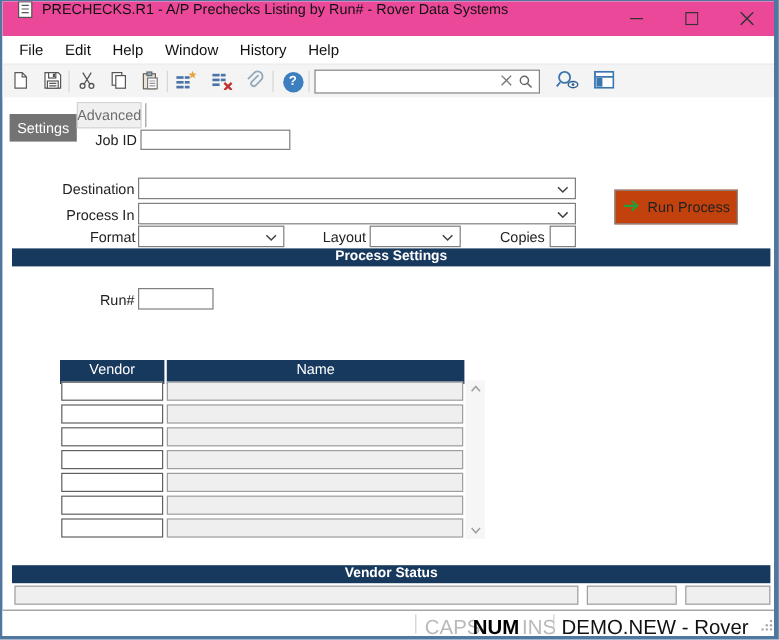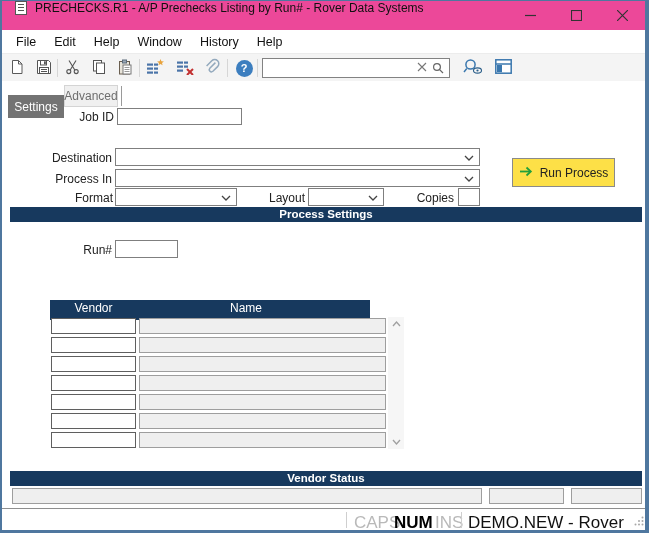--- a/index.html
+++ b/index.html
@@ -30,21 +30,21 @@
   
   .tab-on { position:absolute; left:6px; top:83px; width:56px; height:23px; background:#737373; color:#fff; font-size:12px; display:flex; align-items:center; justify-content:center;margin-top:11px; }
   .tab-off { position:absolute; left:62px; top:84px; width:54px; height:22px; background:#f0f0f0; color:#6e6e6e; border:1px solid #d4d4d4; font-size:12px; display:flex; align-items:center; justify-content:center; }
   .tab-div { position:absolute; left:119px; top:85px; width:1px; height:20px; background:#9a9a9a; }
   
   .lbl { position:absolute; width:110px; text-align:right; font-size:12px; color:#222; }
   .tin { position:absolute; background:#fff; border:1px solid #7f7f7f; font-size:12px; padding:0 3px; font-family:"Liberation Sans",sans-serif; outline:none; }
   .sel { position:absolute; height:18px; background:#fff; border:1px solid #7f7f7f; }
   .sel svg { position:absolute; right:5px; top:6px; }
   .navybar { position:absolute; left:8px; width:632px; height:15px; background:#17395e; color:#fff; font-size:11.5px; font-weight:600; text-align:center; line-height:15px; }
-  .runbtn { position:absolute; left:510px; top:157px; width:103px; height:29px; background:#fde047; border:1px solid #8a8a8a; display:flex; align-items:center; justify-content:center; gap:7px; font-size:12px; color:#222; }
+  .runbtn { position:absolute; left:510px; top:157px; width:103px; height:29px; background:#c2410c; border:1px solid #8a8a8a; display:flex; align-items:center; justify-content:center; gap:7px; font-size:12px; color:#222; }
   
   .th { position:absolute; top:299px; height:20px; background:#17395e; color:#fff; font-size:12px; text-align:center; line-height:16px; }
   .vin { position:absolute; left:49px; width:85px; height:16px; background:#fff; border:1px solid #5f5f5f; font-size:12px; padding:0 2px; outline:none; font-family:"Liberation Sans",sans-serif; }
   .nfd { position:absolute; left:137px; width:247px; height:16px; background:#efefef; border:1px solid #9e9e9e; font-size:12px; line-height:14px; padding:0 3px; }
   .vscroll { position:absolute; left:386px; top:316px; width:16px; height:132px; background:#f6f6f6; }
   .vs-a { position:absolute; left:0; width:16px; height:14px; display:flex; align-items:center; justify-content:center; }
   
   .sfield { position:absolute; top:487px; height:16px; background:#efefef; border:1px solid #9e9e9e; }
   
   .statusbar { position:absolute; left:0; right:0; bottom:0; height:22px; background:#fff; border-top:1px solid #8f8f8f; font-size:12px; }
@@ -253,21 +253,21 @@
   </div>
   <span class="lbl" style="left:342px; top:190px">Copies</span>
   <input class="tin" style="left: 456px; top: 187px; width: 22px; height: 18px;" value="">
 
   <div class="navybar" style="top:206px">Process Settings</div>
 
   <span class="lbl" style="left:0px; top:242px">Run#</span>
   <input class="tin" style="left: 113px; top: 239px; width: 63px; height: 18px;" value="">
 
   <div class="th" style="left:48px; width:87px">Vendor</div>
-  <div class="th" style="left:120px; width:248px">Name</div>
+  <div class="th" style="left:137px; width:248px">Name</div>
 
   <input class="vin" style="top: 317px;" value="">
   <div class="nfd" style="top:317px"></div>
   <input class="vin" style="top: 336px;" value="">
   <div class="nfd" style="top:336px"></div>
   <input class="vin" style="top: 355px;" value="">
   <div class="nfd" style="top:355px"></div>
   <input class="vin" style="top: 374px;" value="">
   <div class="nfd" style="top:374px"></div>
   <input class="vin" style="top: 393px;" value="">

